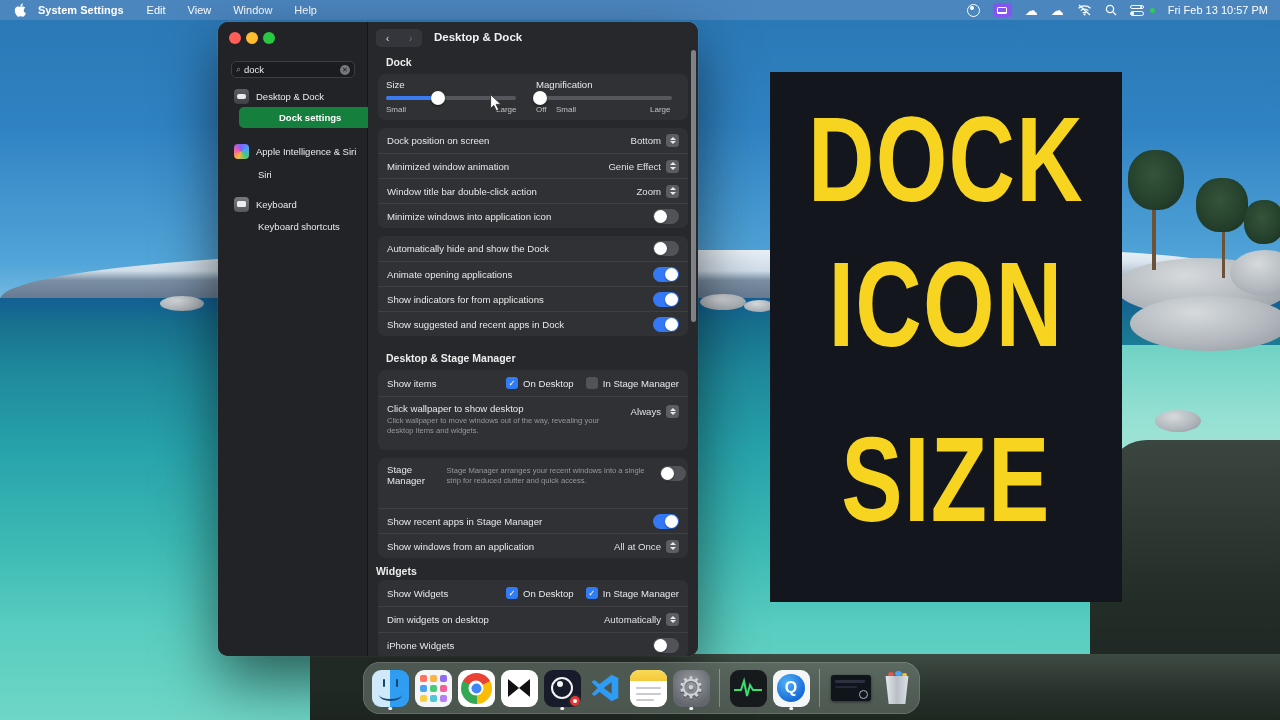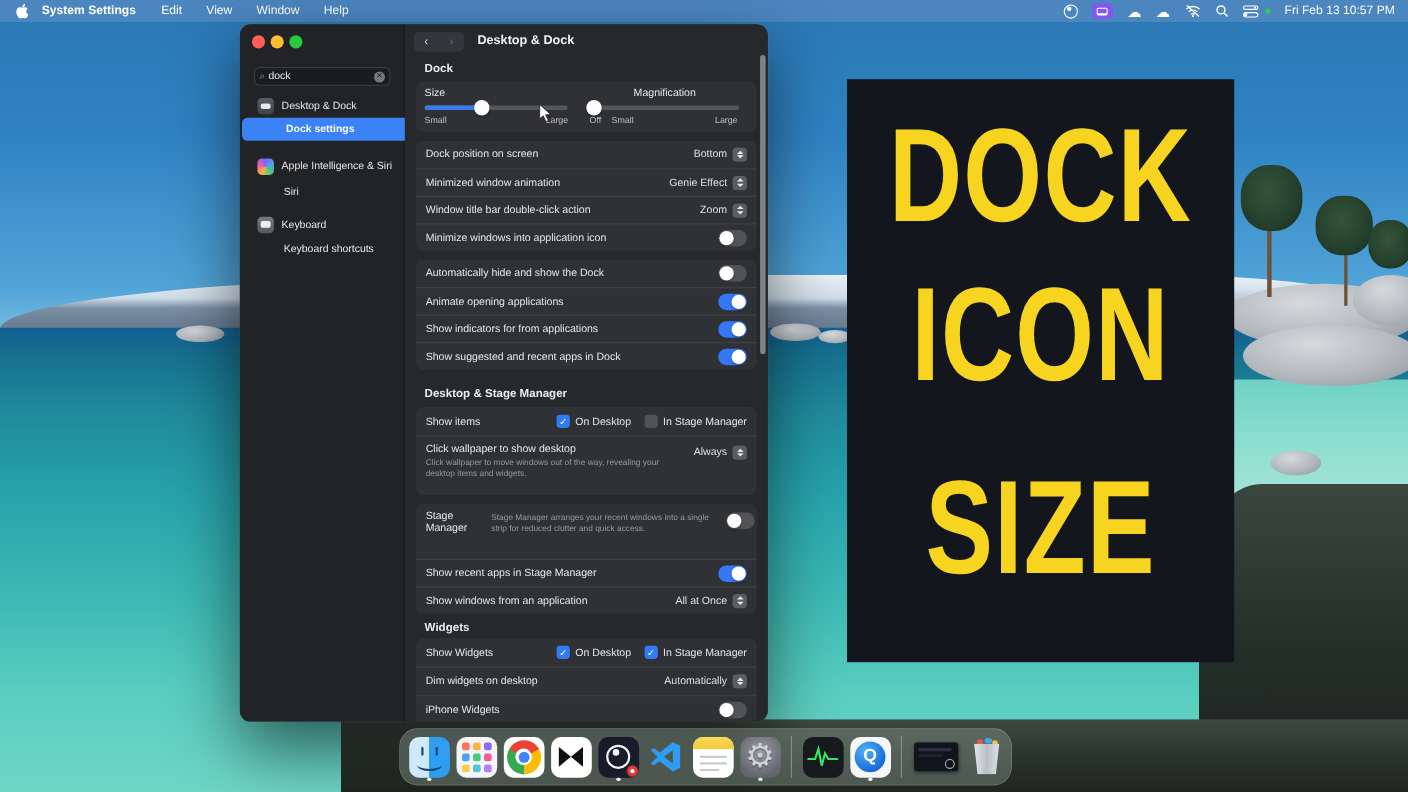--- a/index.html
+++ b/index.html
@@ -54,21 +54,21 @@
   .tl.r { left:11px; background:#ff5f57; } .tl.y { left:28px; background:#febc2e; } .tl.g { left:45px; background:#28c840; }
   .searchbox { left:13px; top:39px; width:124px; height:17px; background:#1a1c20; border:1px solid #3c3e43;
     border-radius:5px; display:flex; align-items:center; padding:0 4px; gap:3px; }
   .searchbox .mag { color:#9a9ba0; font-size:9px; }
   .searchbox input { flex:1; min-width:0; background:transparent; border:none; outline:none; color:#ececee; font-size:9.5px; font-family:inherit; }
   .searchbox .clear { width:10px; height:10px; border-radius:50%; background:#75777c; color:#1a1c20; font-size:7px;
     display:flex; align-items:center; justify-content:center; line-height:1; }
   .sb-item { position:absolute; left:0; width:150px; height:20px; display:flex; align-items:center; gap:7px; padding-left:16px;
     color:#e9eaec; font-size:9.5px; }
   .sb-item .sb-label { white-space:nowrap; }
-  .sb-sel { left:2px; width:155px; height:21px; background:#3b82f6; border-radius:5px; }
+  .sb-sel { left:21px; width:155px; height:21px; background:#15803d; border-radius:5px; }
   .sb-sel .sb-label { font-weight:700; padding-left:24px; color:#fff; }
   .sb-ind { padding-left:40px; }
   .ic-dockpref { width:15px; height:15px; border-radius:4px; background:linear-gradient(180deg,#5a5d63,#3e4147); display:flex; align-items:center; justify-content:center; }
   .ic-dockpref i { width:9px; height:5px; background:#e8e9eb; border-radius:2px; }
   .ic-ai { width:15px; height:15px; border-radius:4px; background:conic-gradient(from 210deg,#f6b73c,#ef5da8,#7b61ff,#4aa3f0,#49c97a,#f6b73c); }
   .ic-kbd { width:15px; height:15px; border-radius:4px; background:linear-gradient(180deg,#76797f,#55585e); display:flex; align-items:center; justify-content:center; }
   .ic-kbd i { width:9px; height:6px; background:#eceded; border-radius:1.5px; }
 
   .mainpanel { left:150px; top:0; width:330px; height:634px; background:#26282b; }
   .nav-pill { left:8px; top:7px; width:46px; height:18px; background:#34363b; border-radius:5px;
@@ -299,21 +299,21 @@
 
       <div class="card" style="top:52px;height:46px;">
         <span class="slider-label" style="left:8px;">Size</span>
         <div class="track" style="left:8px;width:130px;">
           <div class="fill" style="width: 40%;"></div>
           <div class="thumb" style="left: 40%;"></div>
         </div>
         <span class="scale" style="left:8px;">Small</span>
         <span class="scale" style="left:118px;">Large</span>
 
-        <span class="slider-label" style="left:158px;margin-left:40px;">Magnification</span>
+        <span class="slider-label" style="left:158px;">Magnification</span>
         <div class="track" style="left:158px;width:136px;">
           <div class="fill" style="width: 3%;"></div>
           <div class="thumb" style="left: 3%;"></div>
         </div>
         <span class="scale" style="left:158px;">Off</span>
         <span class="scale" style="left:178px;">Small</span>
         <span class="scale" style="left:272px;">Large</span>
       </div>
 
       <div class="card" style="top:106px;height:100px;">
@@ -422,21 +422,21 @@
           <span class="val">
               <span>All at Once</span>
             <span class="stepper">
                 <i class="up"></i>
                 <i class="dn"></i>
               </span>
             </span>
         </div>
       </div>
 
-      <span class="abs sec-h" style="left:18px;top:543px;">Widgets</span>
+      <span class="abs sec-h" style="left:8px;top:543px;">Widgets</span>
 
       <div class="card" style="top:558px;height:79px;">
         <div class="row" style="height:26px;">
           <span class="lbl">Show Widgets</span>
           <span class="cb-group">
             <span style="display:flex;align-items:center;">
               <span class="cb checked">
                   <span class="tick">✓</span>
                 </span>
               <span class="cb-label">On Desktop</span>

